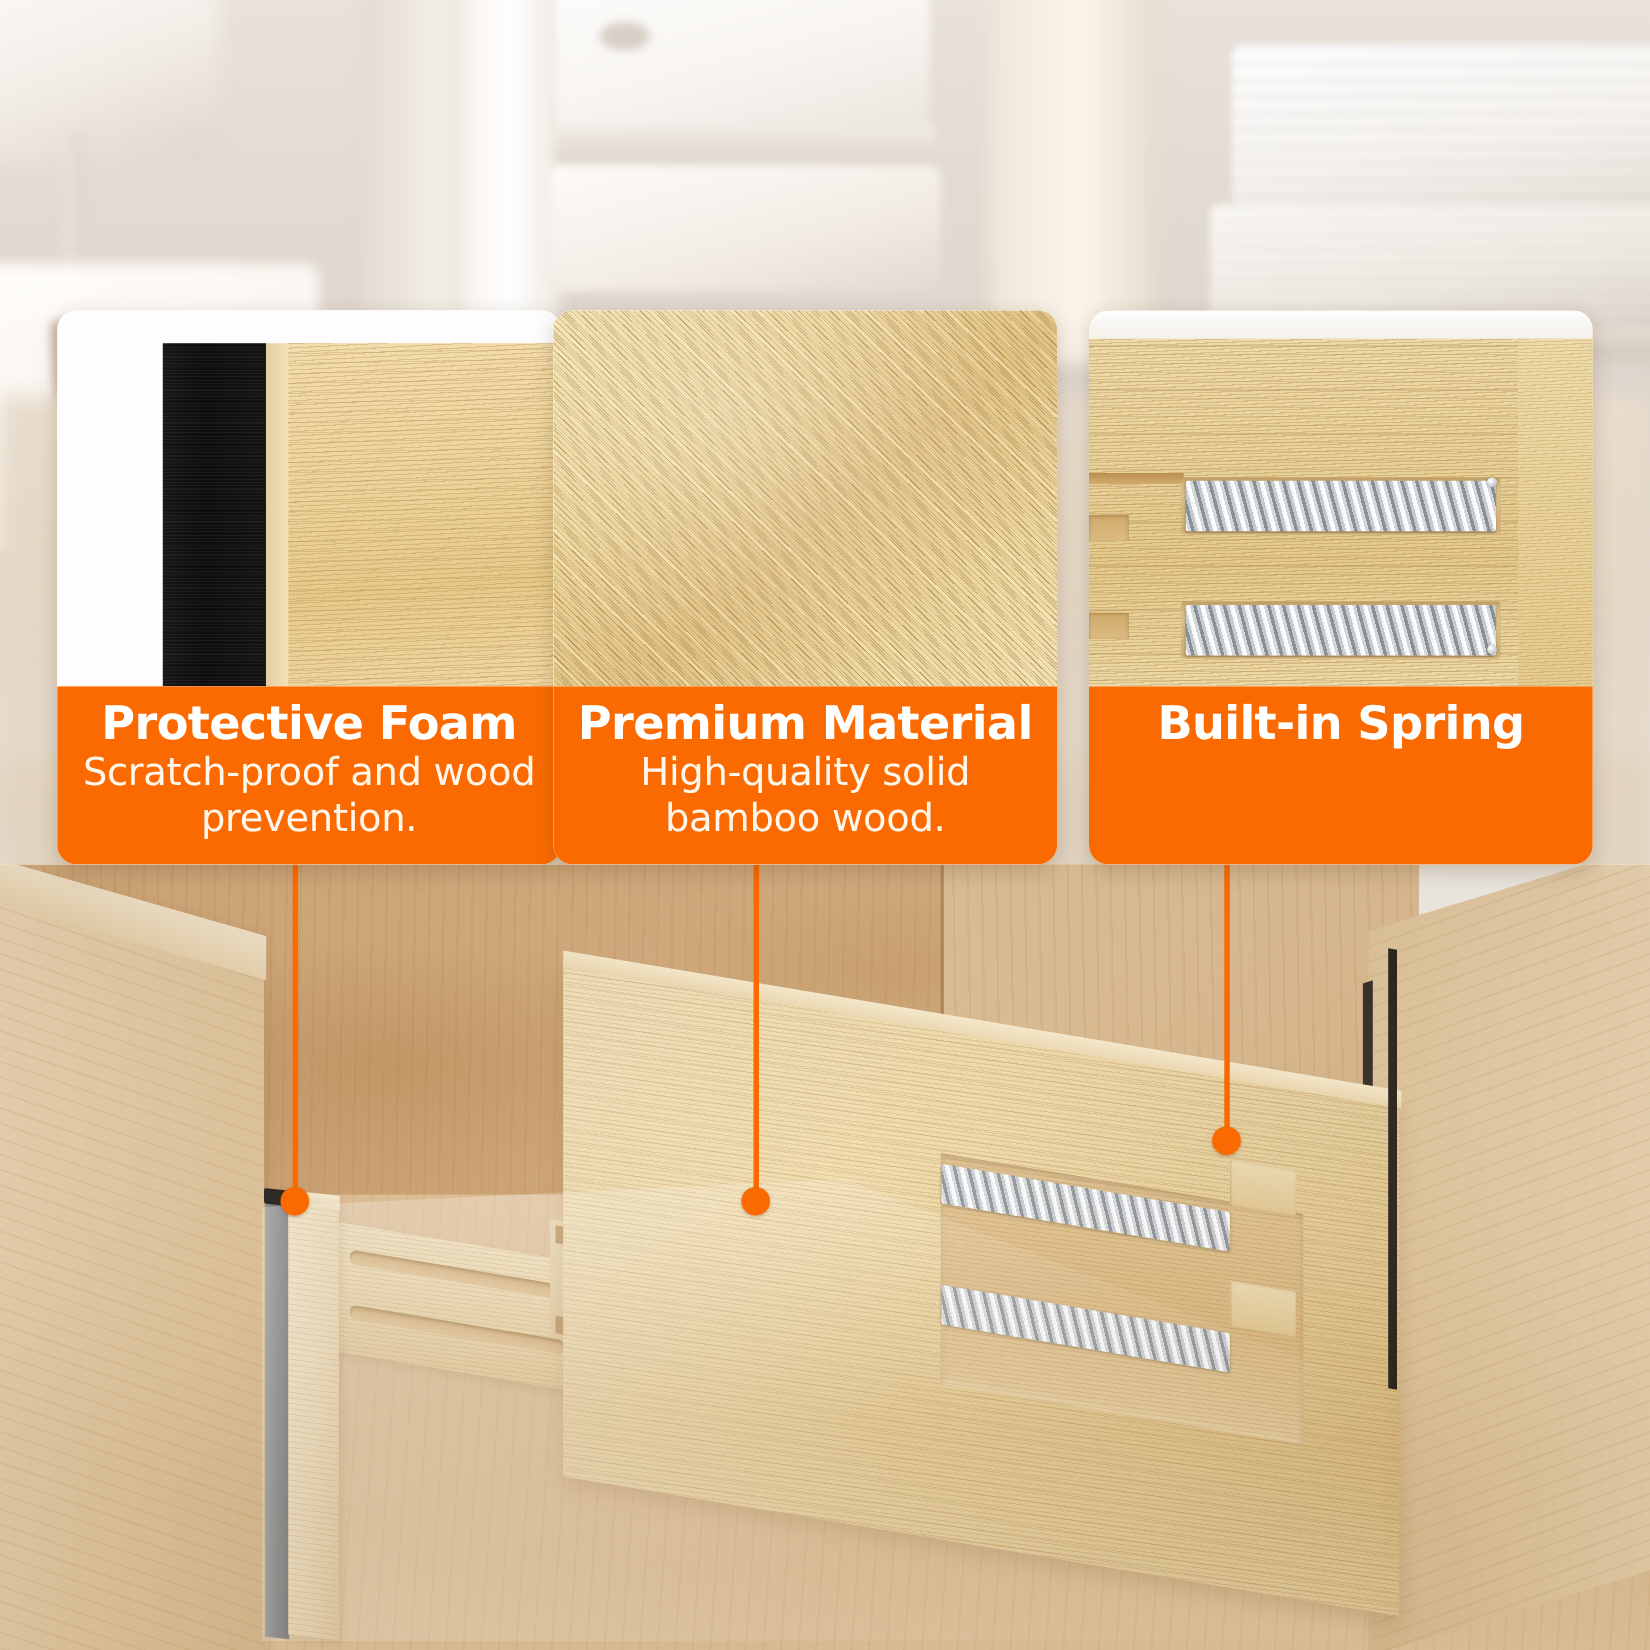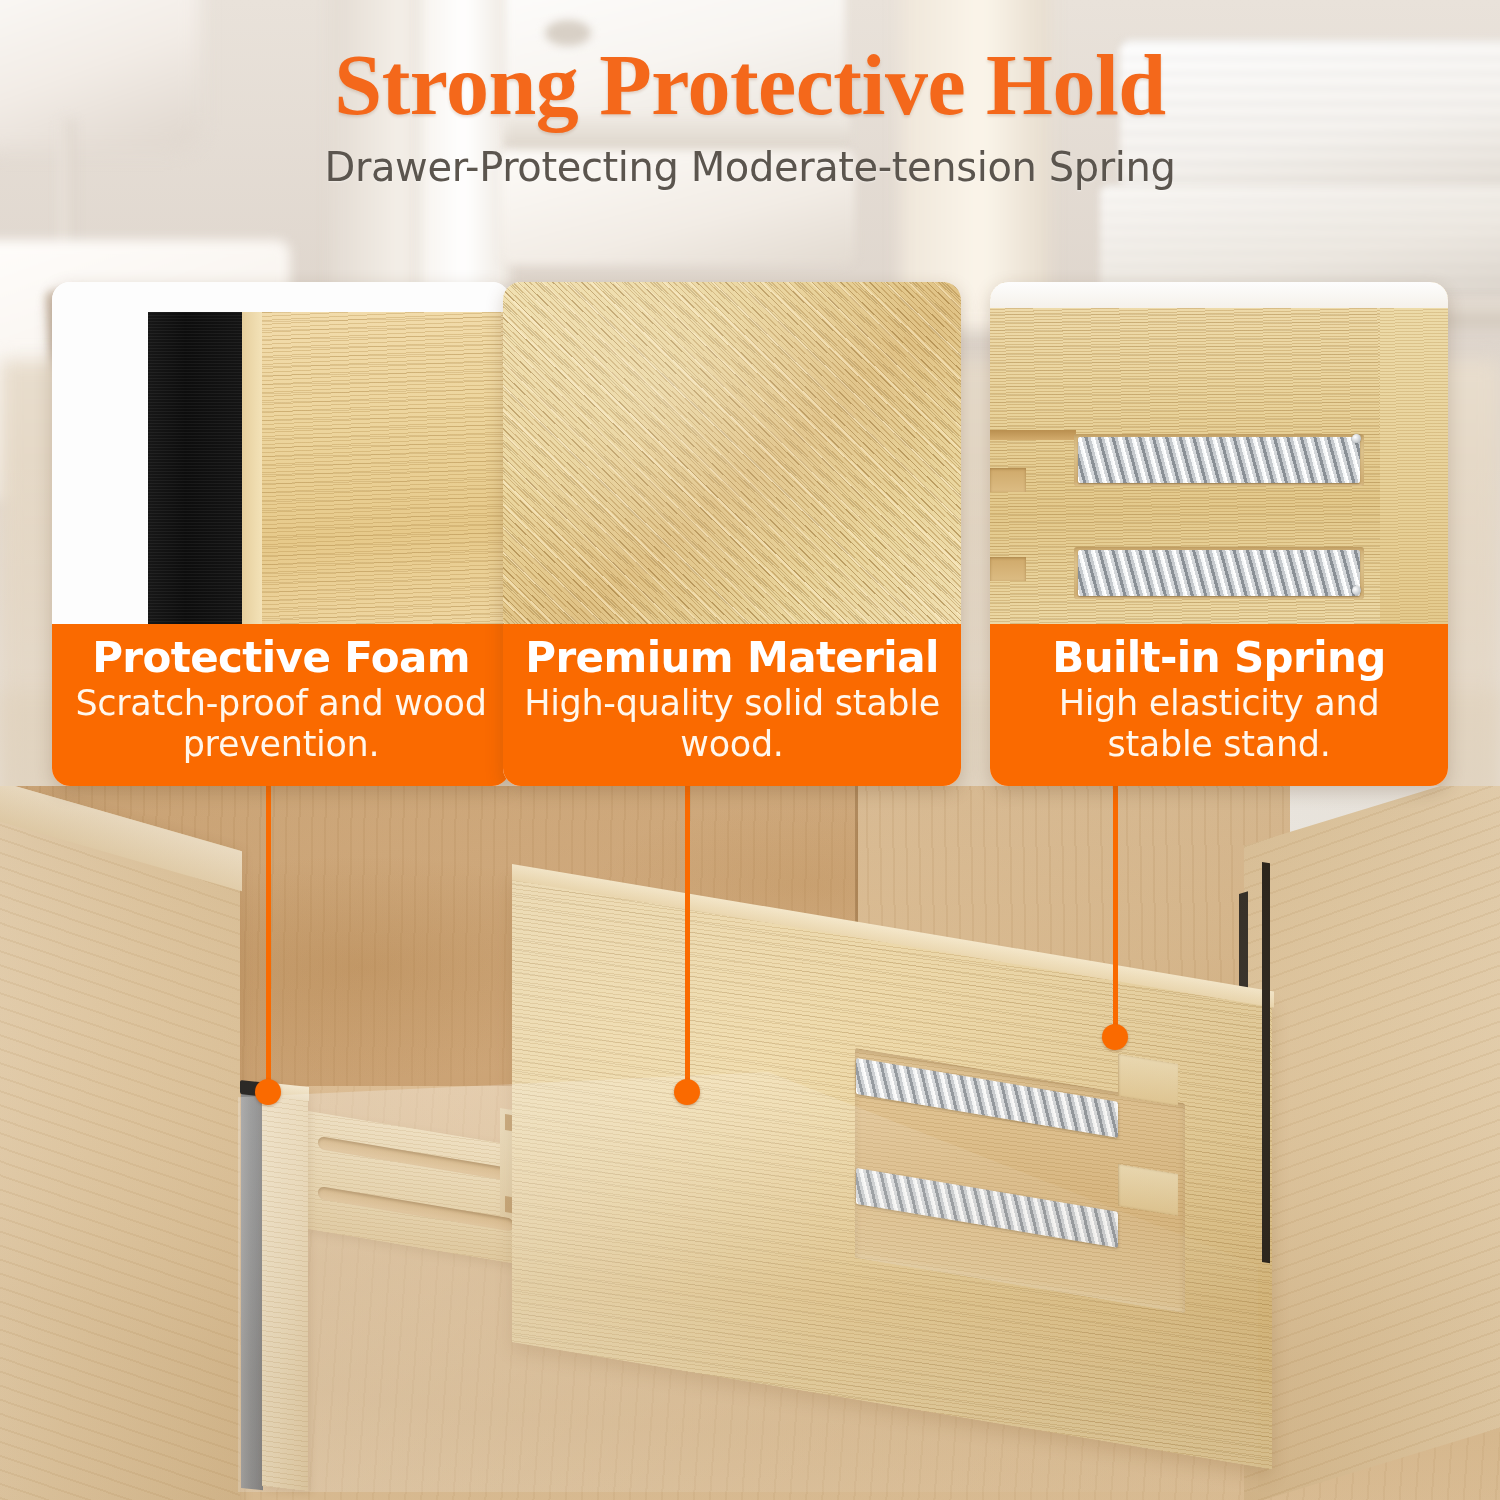--- a/index.html
+++ b/index.html
@@ -527,24 +527,20 @@
     <div class="blurobj box2"></div>
 
     <div class="blurobj stackA"></div>
     <div class="blurobj stackB"></div>
     <div class="blurobj shelf-edge"></div>
 
     <div class="floor-band"></div>
     <div class="floor-band2"></div>
   </div>
 
-  <div class="headline-wrap">
-    <div class="headline">Strong Protective Hold</div>
-    <div class="subhead">Drawer-Protecting Moderate-tension Spring</div>
-  </div>
 
   <div class="connectors">
     <div class="conn-line" style="left:266px; top:786px; height:305px;"></div>
     <div class="conn-dot" style="left:268px; top:1092px;"></div>
 
     <div class="conn-line" style="left:685px; top:786px; height:305px;"></div>
     <div class="conn-dot" style="left:687px; top:1092px;"></div>
 
     <div class="conn-line" style="left:1113px; top:786px; height:250px;"></div>
     <div class="conn-dot" style="left:1115px; top:1037px;"></div>
@@ -564,42 +560,41 @@
         <div class="cap-desc">Scratch-proof and wood prevention.</div>
       </div>
     </div>
 
     <div class="card c2">
       <div class="card-photo">
         <div class="p2"></div>
       </div>
       <div class="card-caption">
         <div class="cap-title">Premium Material</div>
-        <div class="cap-desc">High-quality solid stable wood.</div>
+        <div class="cap-desc">High-quality solid bamboo wood.</div>
       </div>
     </div>
 
     <div class="card c3">
       <div class="card-photo">
         <div class="p3"></div>
         <div class="p3-topwhite"></div>
         <div class="step"></div>
         <div class="notch n1"></div>
         <div class="notch n2"></div>
         <div class="channel ch-a"></div>
         <div class="channel ch-b"></div>
         <div class="spring sp-a"></div>
         <div class="spring sp-b"></div>
         <div class="spring-cap sc-a"></div>
         <div class="spring-cap sc-b"></div>
         <div class="p3-rightwood"></div>
       </div>
       <div class="card-caption">
         <div class="cap-title">Built-in Spring</div>
-        <div class="cap-desc">High elasticity and stable stand.</div>
       </div>
     </div>
   </div>
 
   <div class="hero">
     <div class="dr-backwall"></div>
     <div class="dr-backRight"></div>
     <div class="dr-corner"></div>
     <div class="env-right"></div>
     <div class="env-cord"></div>

